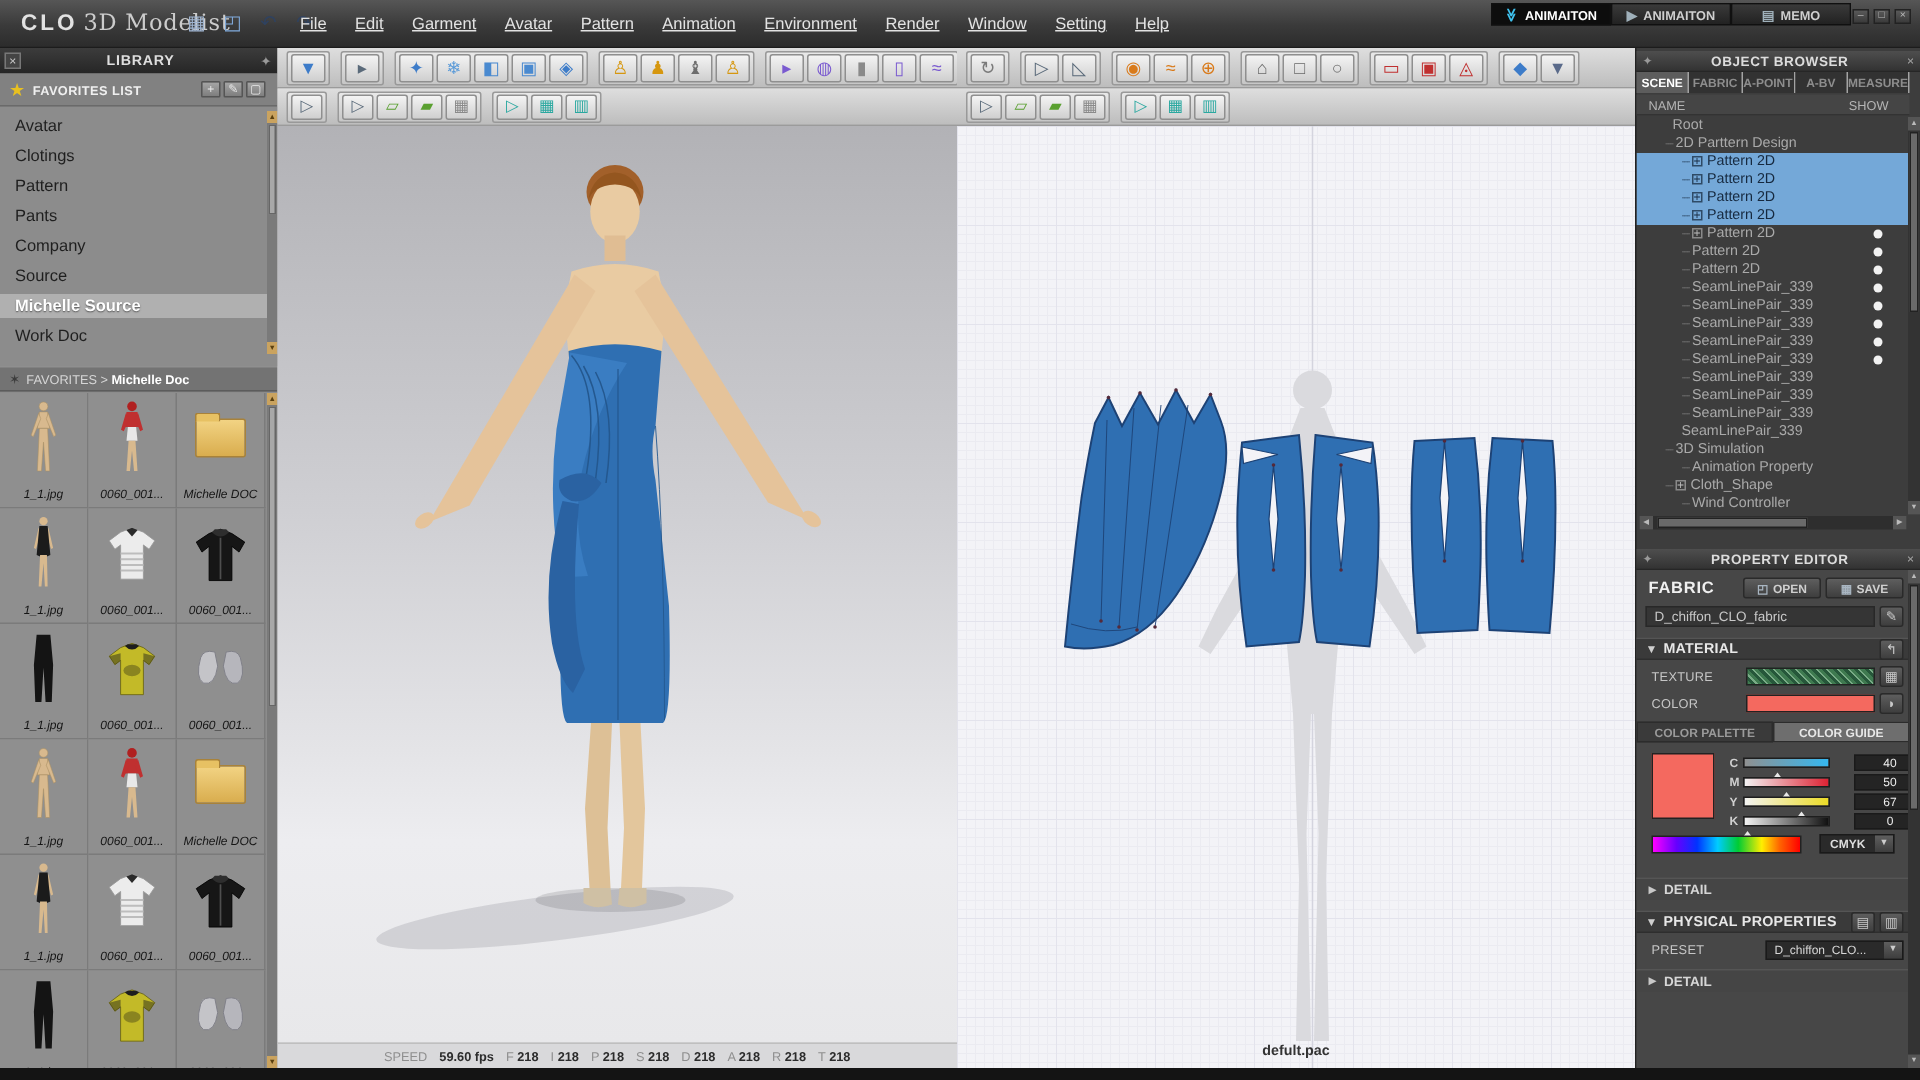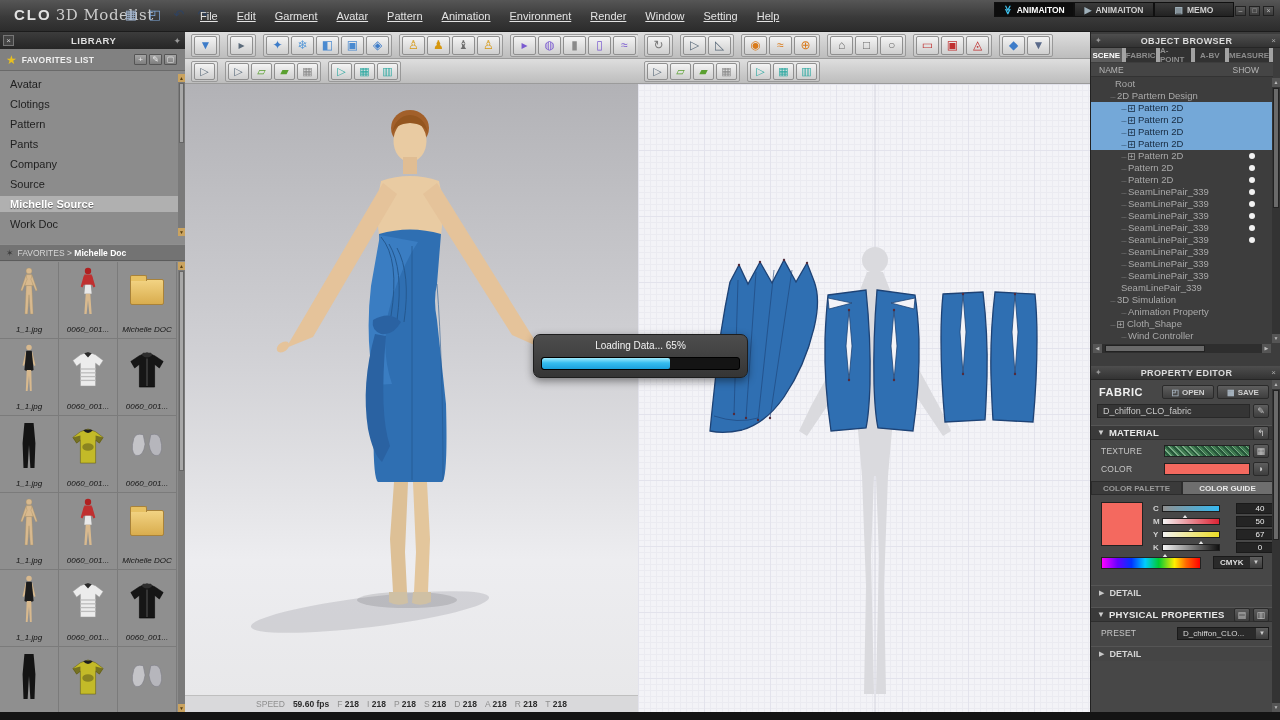--- a/index.html
+++ b/index.html
@@ -103,21 +103,21 @@
   
   .right-panel { position:absolute; left:1090px; top:32px; width:190px; height:680px; background:#3d3d3d;
     border-left:1px solid #222; }
   .panel-hdr { position:absolute; left:0; width:190px; height:14px;
     background:linear-gradient(#4e4e4e,#333); border-bottom:1px solid #262626; display:flex; align-items:center; }
   .panel-hdr .pin { color:#9a9a9a; font-size:8px; margin-left:4px; }
   .panel-hdr .t { flex:1; text-align:center; font-size:9px; font-weight:bold; color:#dcdcdc; letter-spacing:.4px; }
   .panel-hdr .x { color:#aaa; font-size:8px; margin-right:5px; }
   .ob-tabs { position:absolute; left:0; top:16px; width:182px; height:14px; display:flex; }
   .ob-tab { flex:1; font-size:8px; font-weight:bold; color:#8d8d8d; background:#323232;
-    border-right:4px solid #a3a3a3; display:flex; align-items:center; justify-content:center; }
+    border-right:1px solid #a3a3a3; display:flex; align-items:center; justify-content:center; }
   .ob-tab.active { background:#5d5d5d; color:#ffffff; }
   .ob-cols { position:absolute; left:0; top:31px; width:182px; height:14px; background:#454545;
     border-bottom:1px solid #333; font-size:8.5px; color:#b5b5b5; }
   .ob-cols .name { position:absolute; left:8px; top:2px; }
   .ob-cols .show { position:absolute; right:14px; top:2px; }
   .ob-tree { position:absolute; left:0; top:46px; width:182px; height:265px; overflow:hidden; }
   .trow { position:relative; height:12px; line-height:12px; font-size:9.5px; color:#a9a9a9; white-space:nowrap; }
   .trow.sel { background:#74a8d8; color:#16293f; }
   .trow .dash { color:#6e6e6e; font-size:8px; letter-spacing:-1px; margin-right:2px; }
   .trow.sel .dash { color:#3e5f80; }
@@ -661,20 +661,21 @@
           <circle cx="211" cy="226" r="1.2"></circle>
             <circle cx="211" cy="296" r="1.2"></circle>
             <circle cx="256" cy="226" r="1.2"></circle>
             <circle cx="256" cy="296" r="1.2"></circle>
           <circle cx="325" cy="210" r="1.2"></circle>
             <circle cx="325" cy="290" r="1.2"></circle>
             <circle cx="377" cy="210" r="1.2"></circle>
             <circle cx="377" cy="290" r="1.2"></circle>
         </g>
       </svg>
+      <div class="pac-label">defult.pac</div>
     </div>
   </div>
 
   <div class="right-panel">
     <div class="panel-hdr" style="top:2px;">
       <span class="pin">✦</span>
       <span class="t">OBJECT BROWSER</span>
       <span class="x">×</span>
     </div>
     <div class="ob-tabs" id="ob-tabs">
@@ -828,21 +829,15 @@
         <span class="t">DETAIL</span>
       </div>
     </div>
     <div class="pe-scroll">
       <div class="sb-arr" style="top:0;">▲</div>
         <div class="sb-hdl" style="top:10px;height:150px;"></div>
         <div class="sb-arr" style="bottom:0;">▼</div>
     </div>
   </div>
 
-  <div class="loading">
-    <div class="txt">Loading Data... 65%</div>
-    <div class="bar">
-      <div class="fill" id="loading-fill" style="width: 65%;"></div>
-    </div>
-  </div>
 
   <div class="bottom-strip"></div>
 </div>
 
 </body></html>

